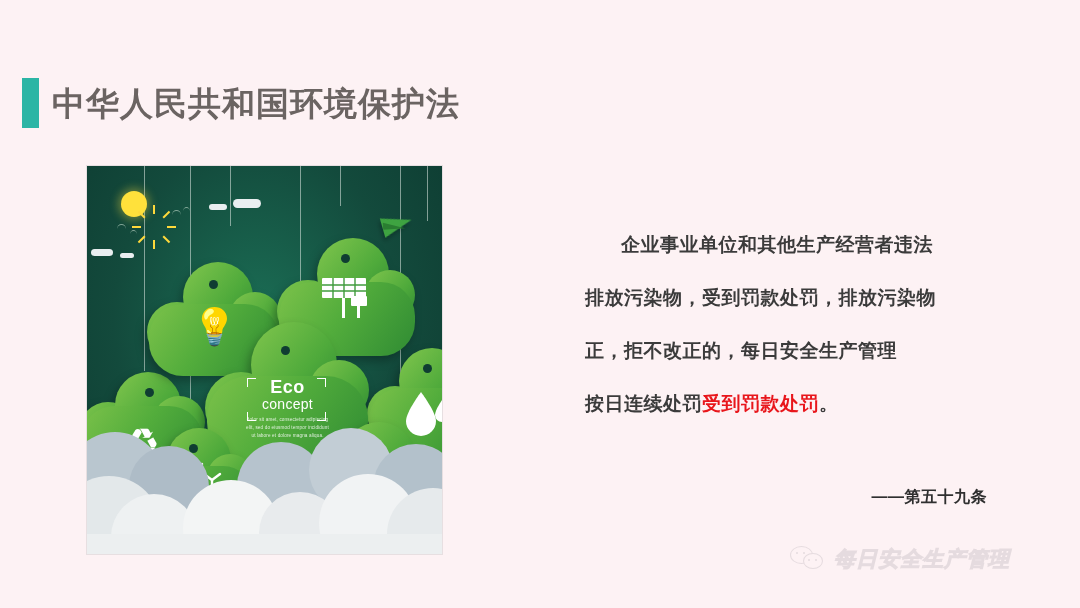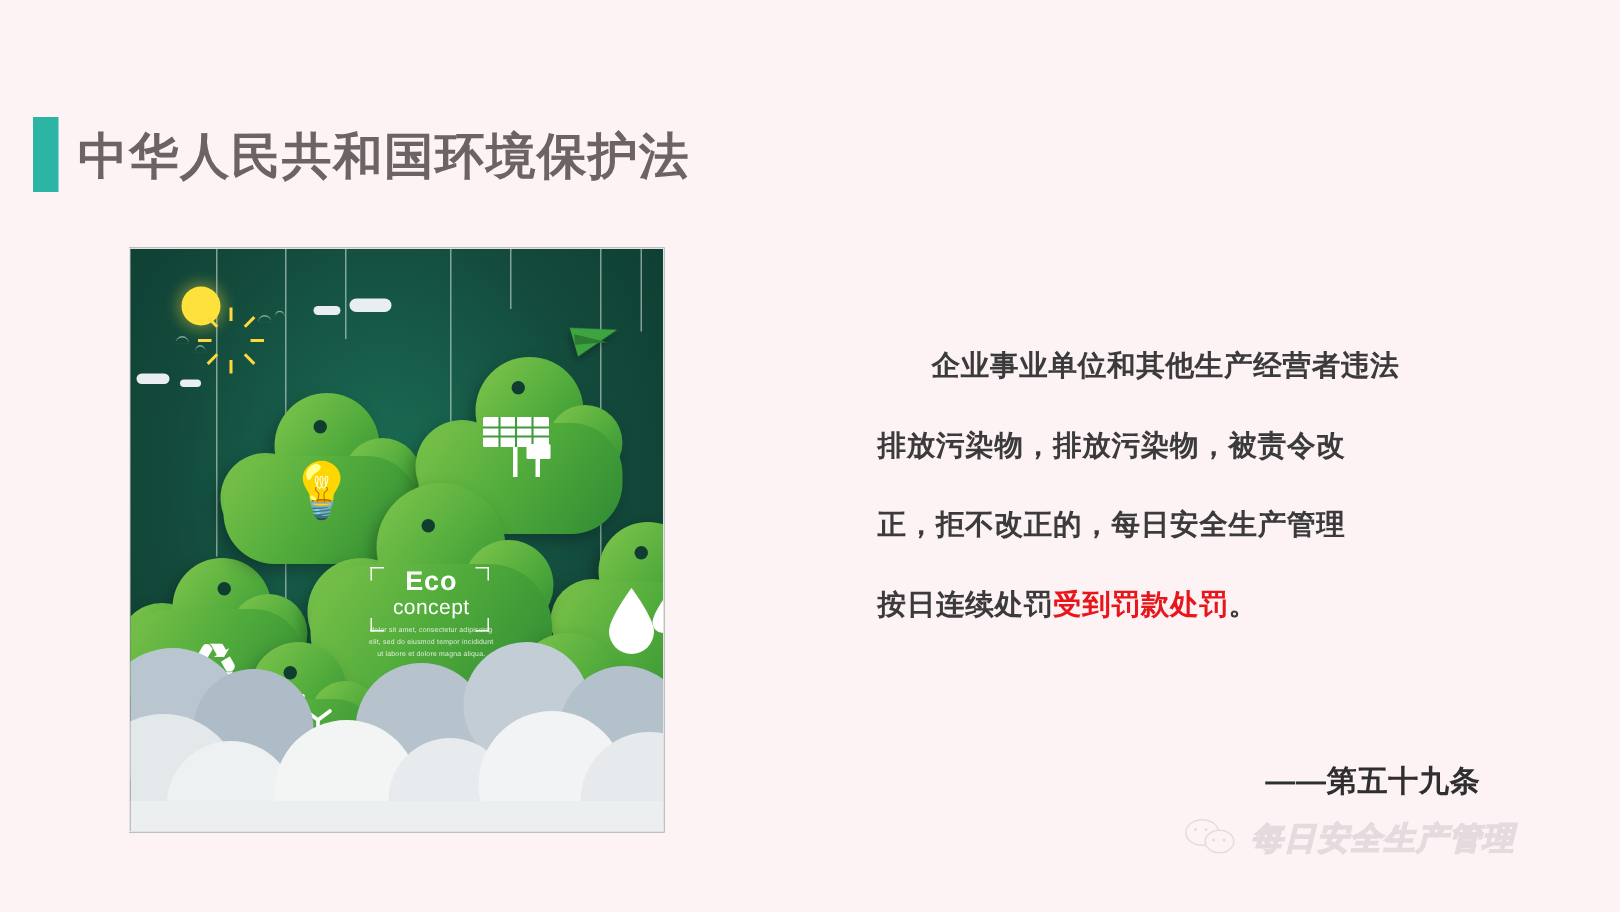--- a/index.html
+++ b/index.html
@@ -171,26 +171,25 @@
     letter-spacing:.5px;
     white-space:nowrap;
   }
   .ln.indent { text-indent:36px; }
   .hl { color:#e8161b; }
   .attrib {
     position:absolute;
     left:585px; top:487px;
     width:420px;
     text-align:right;
-    font-size:20px;
+    font-size:16px;
     font-weight:bold;
     color:#2f2f2f;
     letter-spacing:.5px;
     padding-right:18px;
-    margin-top:20px;
   }
 
   
   .wm {
     position:absolute;
     left:790px; top:545px;
     display:flex; align-items:center; gap:10px;
     opacity:.5;
   }
   .wm-logo { position:relative; width:34px; height:26px; flex:0 0 auto; }
@@ -401,21 +400,21 @@
         <div class="puff" style="left:172px;top:108px;width:82px;height:82px;background:#e8ebed;"></div>
         <div class="puff" style="left:232px;top:90px;width:98px;height:98px;background:#f1f3f4;"></div>
         <div class="puff" style="left:300px;top:104px;width:92px;height:92px;background:#e6eaec;"></div>
         <div class="puff" style="left:0;top:150px;width:360px;height:60px;border-radius:0;background:#eceff0;"></div>
       </div>
     </div>
   </div>
 
   <div class="body-text">
     <div class="ln indent">企业事业单位和其他生产经营者违法</div>
-    <div class="ln">排放污染物，排放污染物，被责令改</div>
+    <div class="ln">排放污染物，受到罚款处罚，排放污染物</div>
     <div class="ln">正，拒不改正的，每日安全生产管理</div>
     <div class="ln"><span>按日连续处罚</span><span class="hl">受到罚款处罚</span><span>。</span></div>
   </div>
 
   <div class="attrib">——第五十九条</div>
 
   <div class="wm">
     <div class="wm-logo">
       <div class="bub big"></div>
       <div class="dot" style="left:6px;top:6px;"></div>

